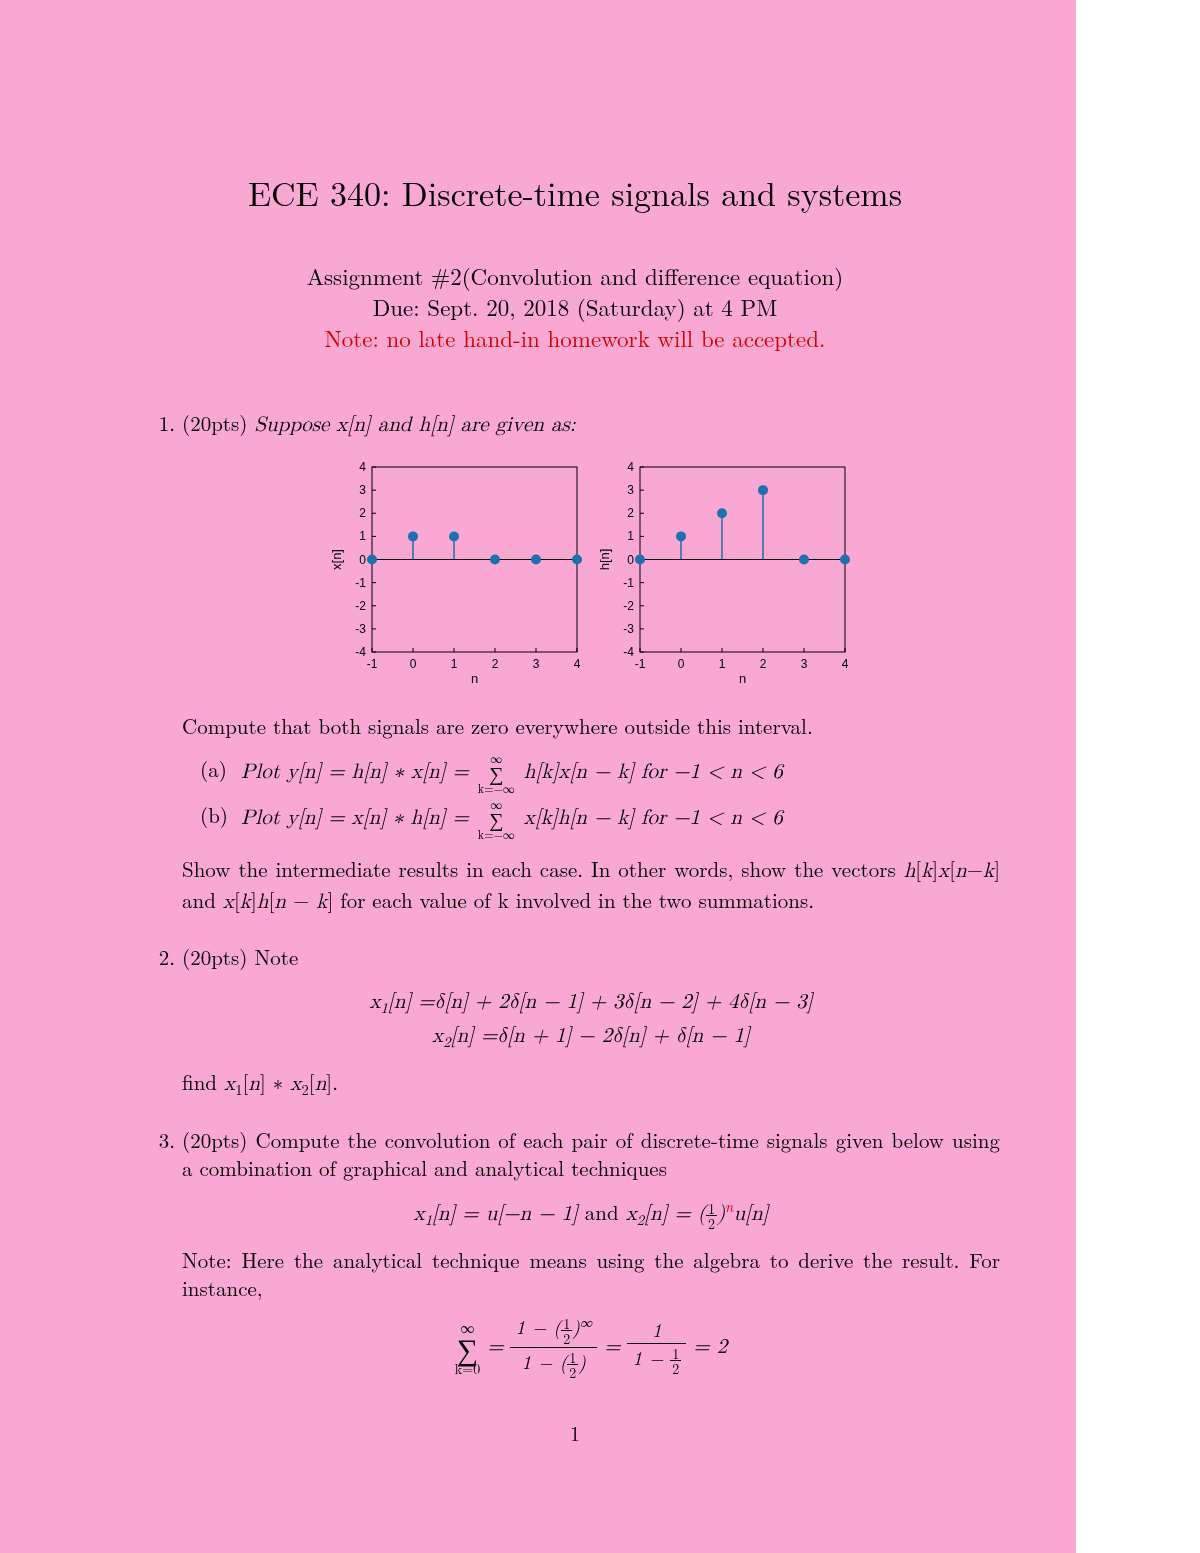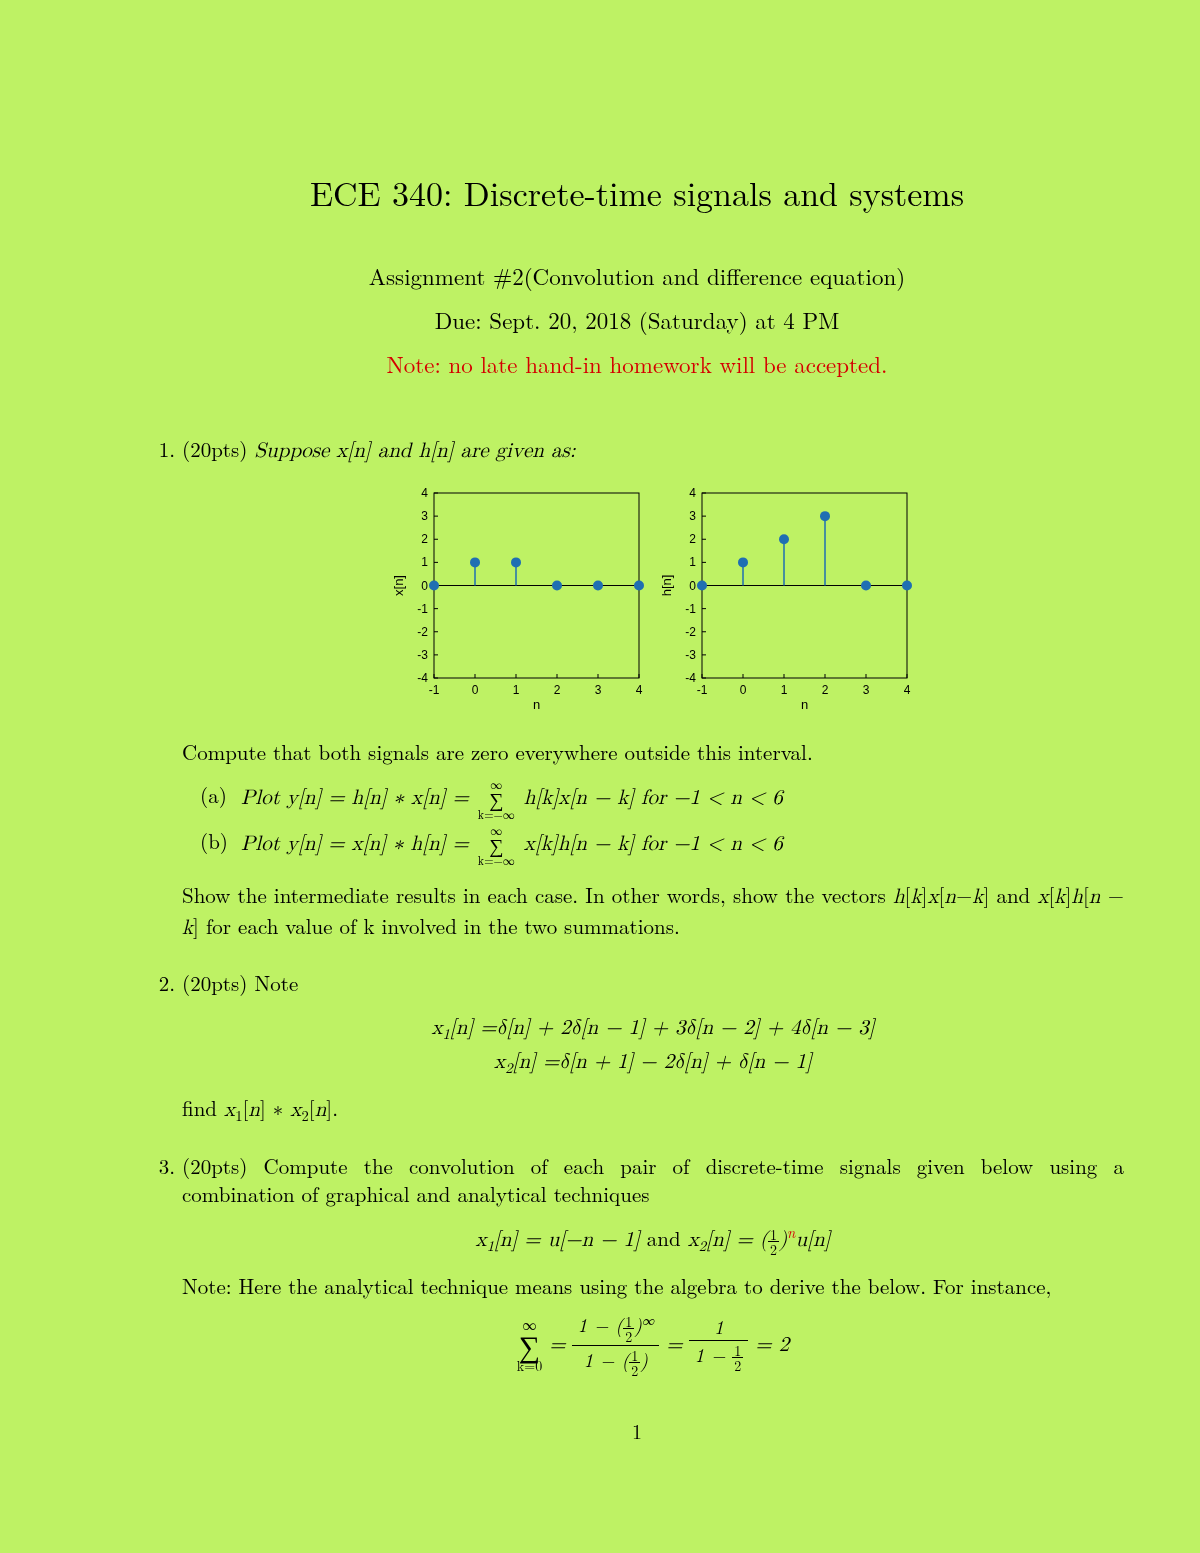--- a/index.html
+++ b/index.html
@@ -1,36 +1,36 @@
 <!DOCTYPE html>
 <html><head>
 <meta charset="utf-8">
 <style>
   html,body{margin:0;padding:0;background:#fff;}
   .page{
-    width:1200px;
+    width:1076px;
     min-height:1553px;
-    background:#bef264;
+    background:#f9a8d4;
     font-family:"Latin Modern Roman","CMU Serif","Times New Roman",Times,serif;
     color:#000;
     box-sizing:border-box;
     padding:170px 76px 0 150px;
     font-size:21px;
     line-height:1.35;
   }
   .title{
     text-align:center;
     font-size:34px;
     margin-bottom:44px;
   }
   .subtitle{
     text-align:center;
     font-size:23px;
   }
-  .subtitle .line{display:block;margin:13px 0;}
+  .subtitle .line{display:block;margin:0 0;}
   .red{color:#d40000;}
   ol.problems{
     list-style:decimal;
     margin:55px 0 0 0;
     padding:0 0 0 32px;
   }
   ol.problems>li{
     margin-bottom:26px;
     text-align:justify;
   }
@@ -230,21 +230,21 @@
         <span class="math"><span class="math">x</span><sub>2</sub>[<span class="math">n</span>] =<span class="math">δ</span>[<span class="math">n</span> + 1] − 2<span class="math">δ</span>[<span class="math">n</span>] + <span class="math">δ</span>[<span class="math">n</span> − 1]</span>
       </span>
       <div>find <span class="math">x</span><sub>1</sub>[<span class="math">n</span>] ∗ <span class="math">x</span><sub>2</sub>[<span class="math">n</span>].</div>
     </li>
 
     <li>
       <span class="pts">(20pts)</span><span> Compute the convolution of each pair of discrete-time signals given below using a combination of graphical and analytical techniques</span>
       <span class="eqblock">
         <span class="math"><span class="math">x</span><sub>1</sub>[<span class="math">n</span>] = u[−<span class="math">n</span> − 1] <span class="rm">and</span> <span class="math">x</span><sub>2</sub>[<span class="math">n</span>] = (</span><span class="sfrac"><span class="nu">1</span><span class="de">2</span></span><span class="math">)</span><sup><span class="rexp">n</span></sup><span class="math">u[<span class="math">n</span>]</span>
       </span>
-      <div>Note: Here the analytical technique means using the algebra to derive the below. For instance,</div>
+      <div>Note: Here the analytical technique means using the algebra to derive the result. For instance,</div>
       <span class="eqblock">
         <span class="sum">
           <span class="up">∞</span>
           <span class="sig">∑</span>
           <span class="dn">k=0</span>
         </span>
         <span class="math" style="vertical-align:middle;"> = </span>
         <span class="frac">
           <span class="nu">1 − (<span class="sfrac"><span class="nu">1</span><span class="de">2</span></span>)<sup>∞</sup></span>
           <span class="de">1 − (<span class="sfrac"><span class="nu">1</span><span class="de">2</span></span>)</span>

